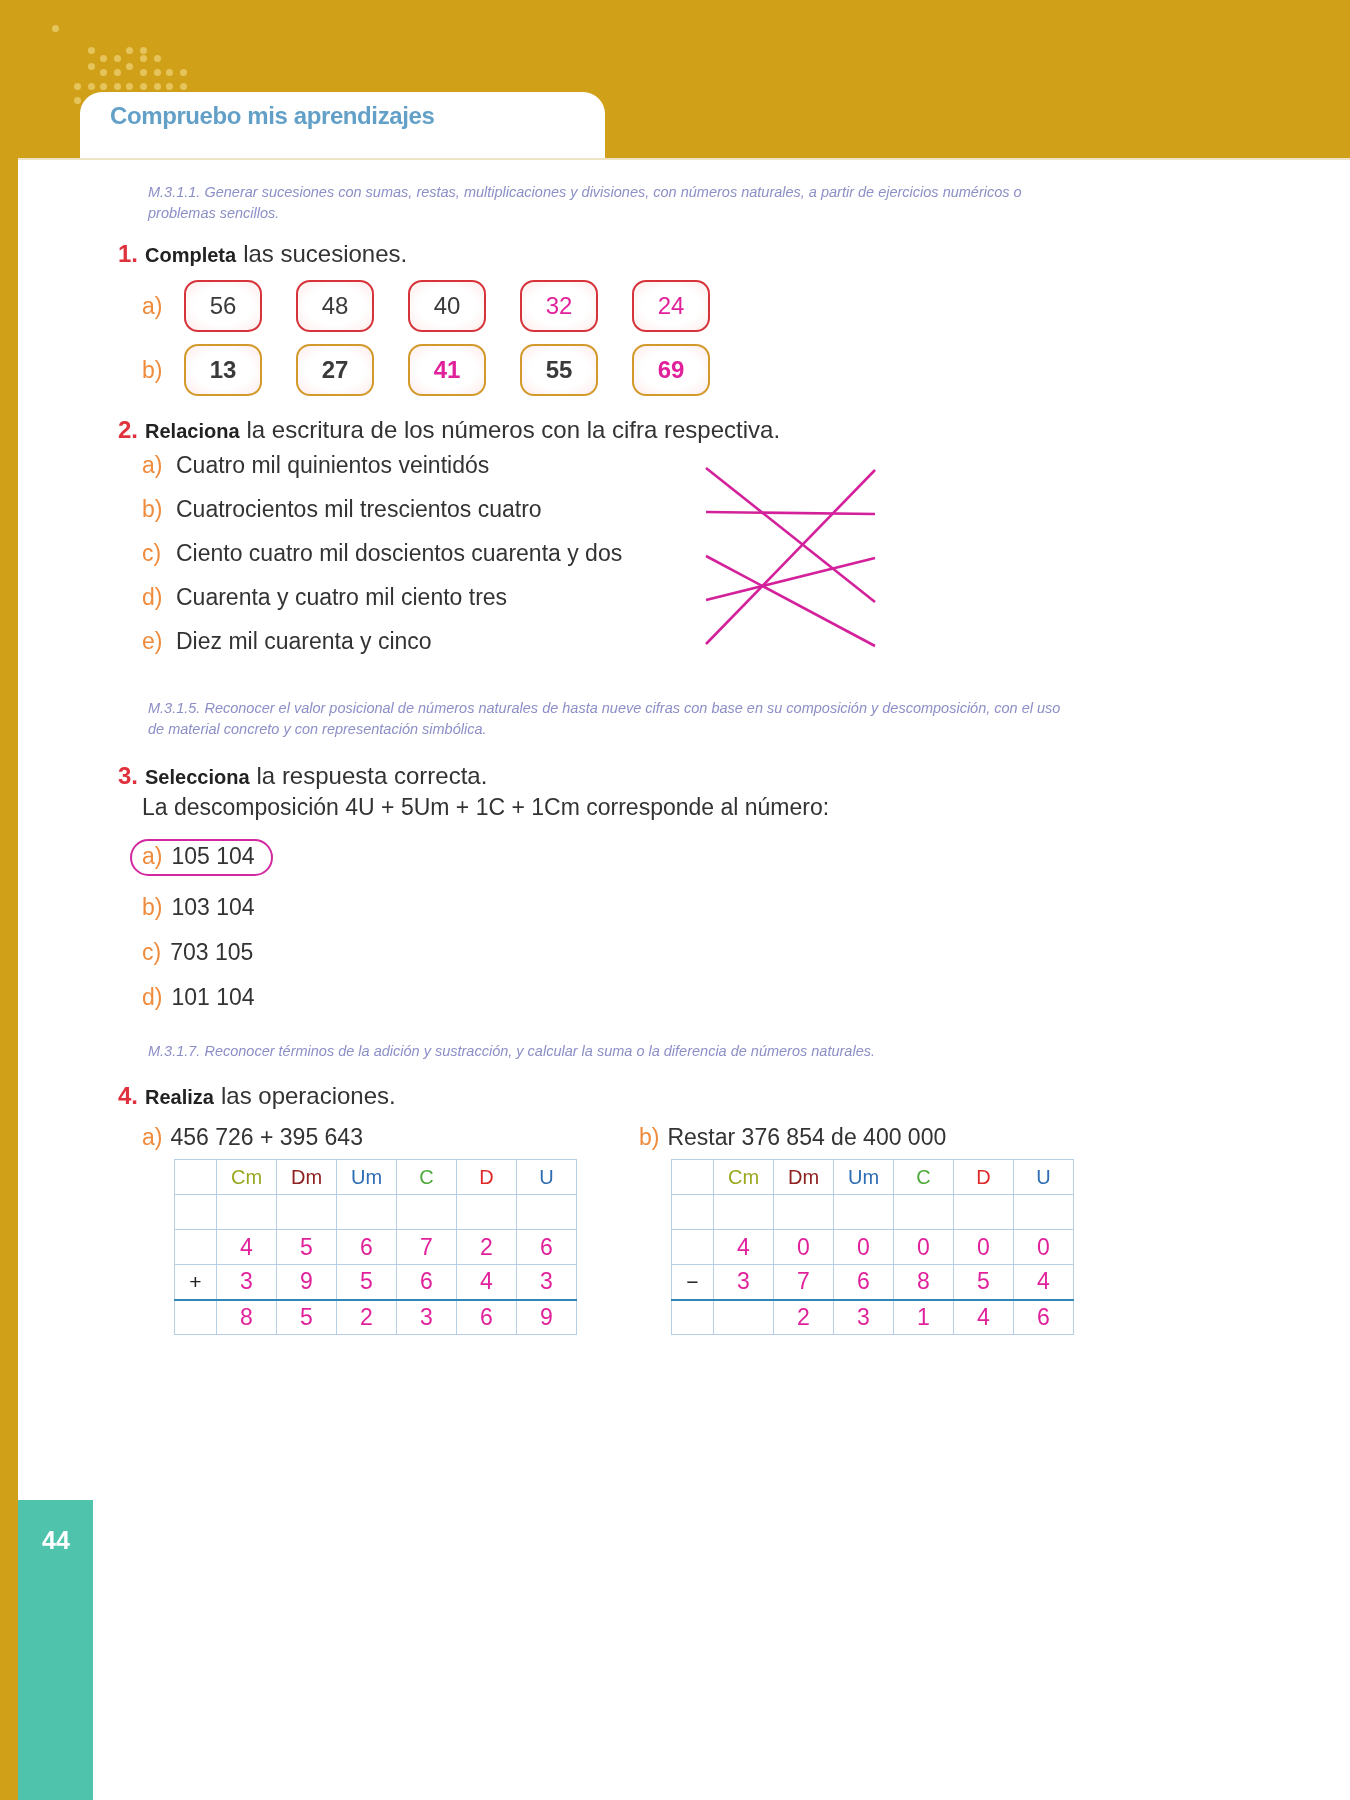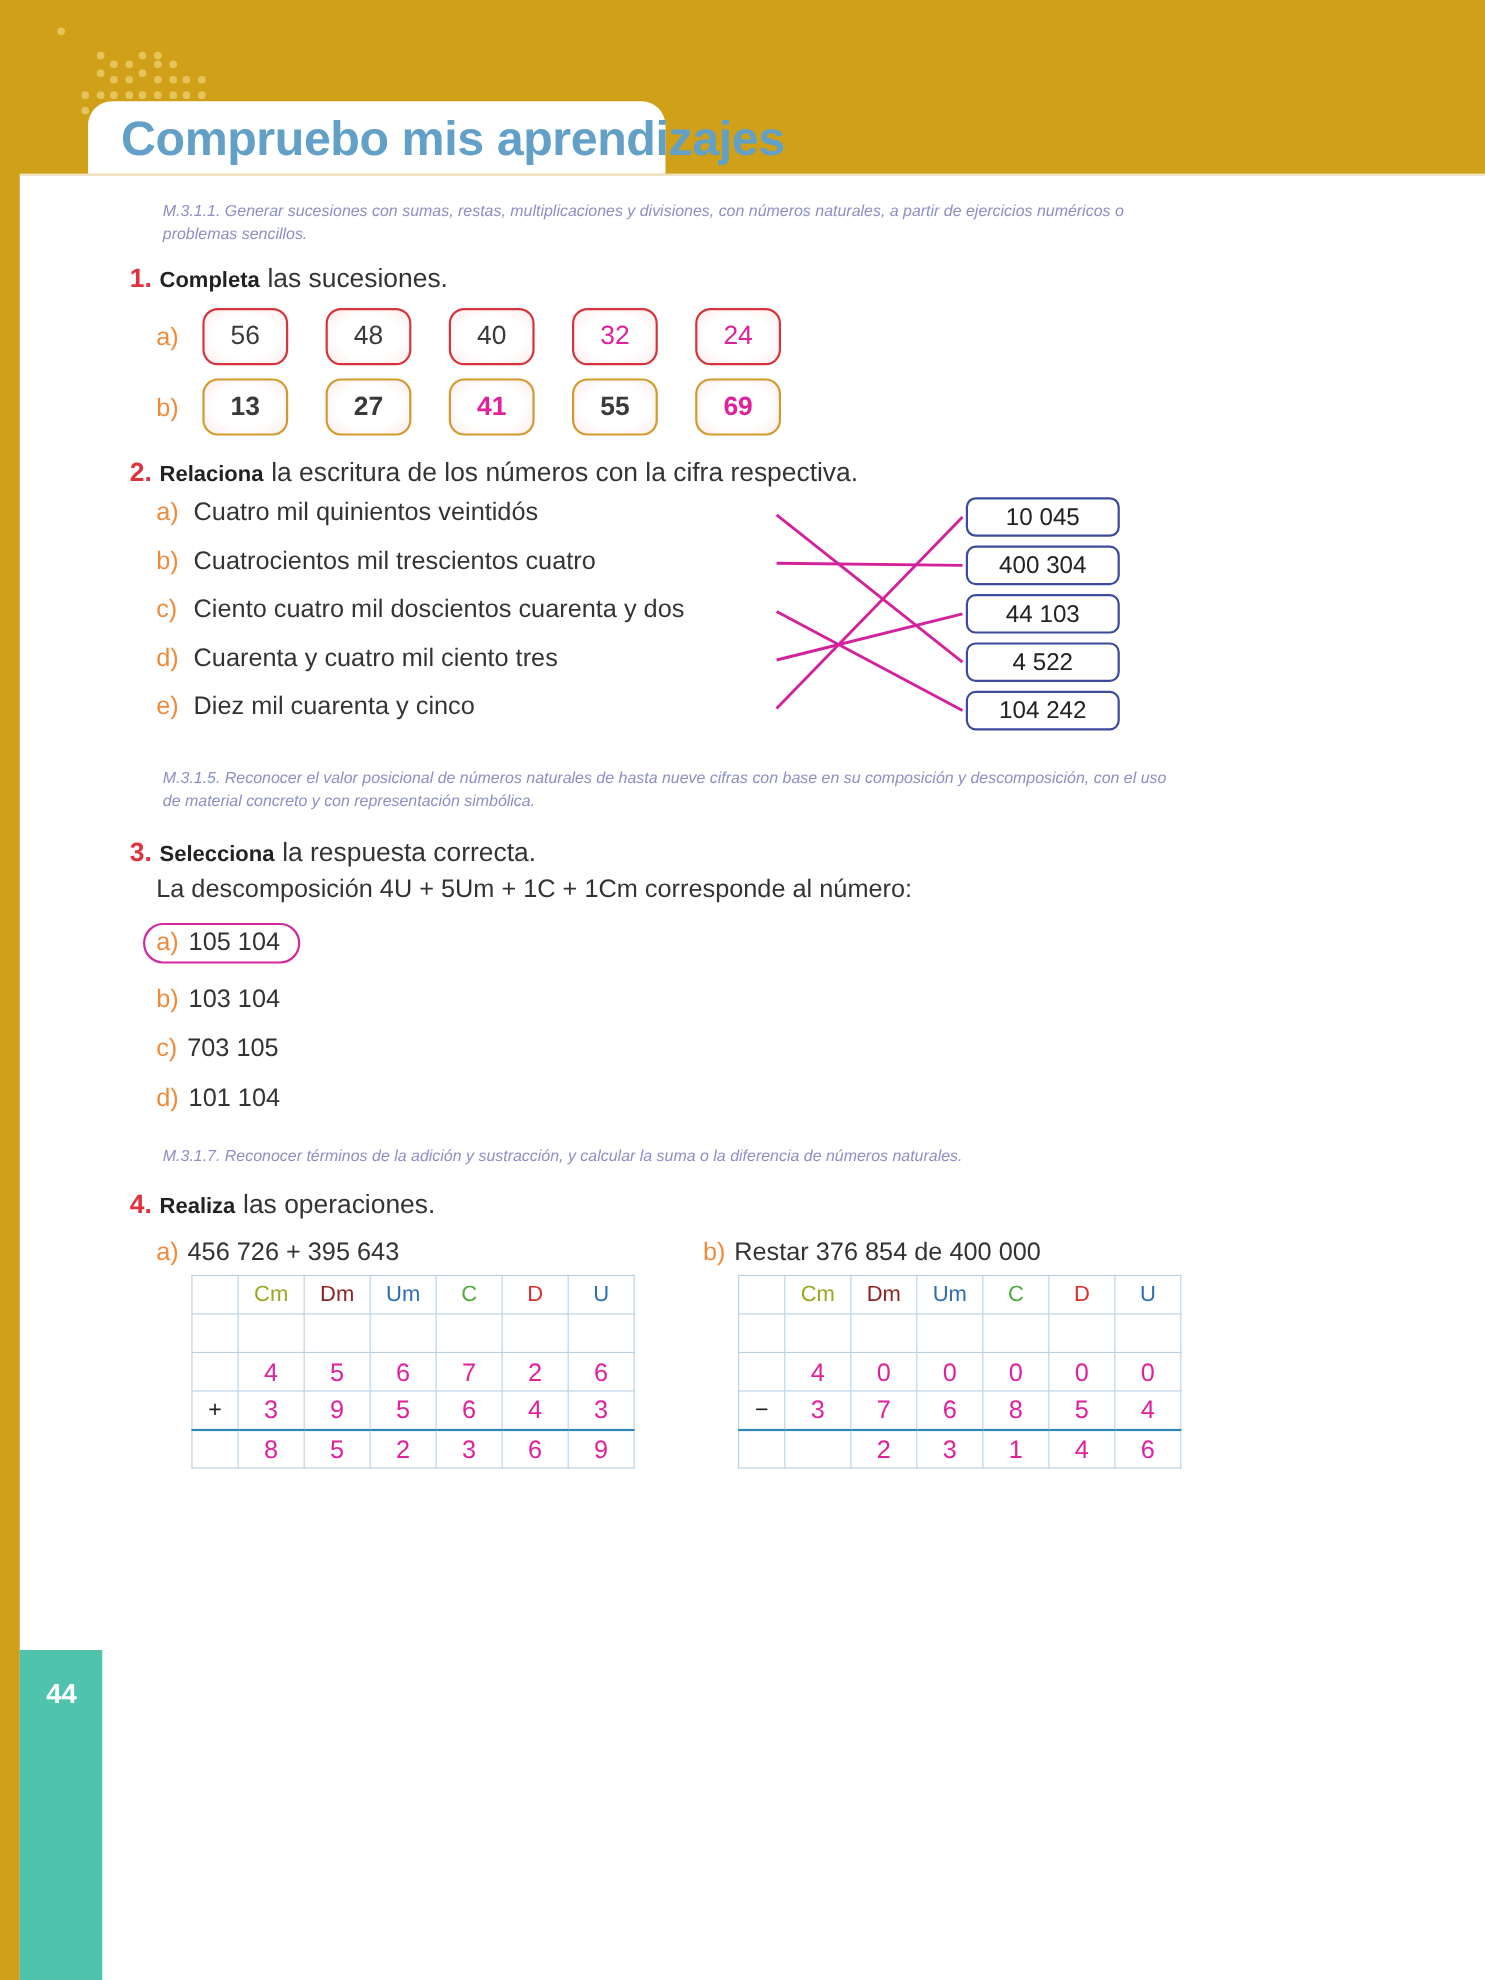--- a/index.html
+++ b/index.html
@@ -30,21 +30,21 @@
 
   
   .title-card {
     position: absolute; left: 80px; top: 92px;
     width: 525px; height: 66px;
     background: #ffffff;
     border-radius: 22px 22px 0 0;
   }
   .title-card .title {
     position: absolute; left: 30px; top: 10px;
-    font-size: 44px; font-weight: bold; color: #63a0c8;
+    font-size: 24px; font-weight: bold; color: #63a0c8;
     letter-spacing: -0.4px;
     white-space: nowrap;
   }
   .hairline {
     position: absolute; left: 18px; top: 158px; width: 1332px; height: 2px;
     background: #eee3c4;
   }
 
   
   .teal-strip {
@@ -256,27 +256,20 @@
           </div>
           <div class="match-item">
             <span class="ltr">d)</span>
             <span class="txt">Cuarenta y cuatro mil ciento tres</span>
           </div>
           <div class="match-item">
             <span class="ltr">e)</span>
             <span class="txt">Diez mil cuarenta y cinco</span>
           </div>
         </div>
-      <div class="match-right" id="match-right">
-          <div class="num-box">10 045</div>
-          <div class="num-box">400 304</div>
-          <div class="num-box">44 103</div>
-          <div class="num-box">4 522</div>
-          <div class="num-box">104 242</div>
-        </div>
     </div>
 
     <div class="standard" style="margin-top:14px;">M.3.1.5. Reconocer el valor posicional de números naturales de hasta nueve cifras con base en su composición y descomposición, con el uso de material concreto y con representación simbólica.</div>
 
     <div class="q-line" style="margin-top:22px;">
       <span class="q-num">3.</span>
       <span class="q-bold">Selecciona</span>
       <span class="q-rest">la respuesta correcta.</span>
     </div>
     <div class="prompt3">La descomposición 4U + 5Um  + 1C +  1Cm corresponde al número:</div>

